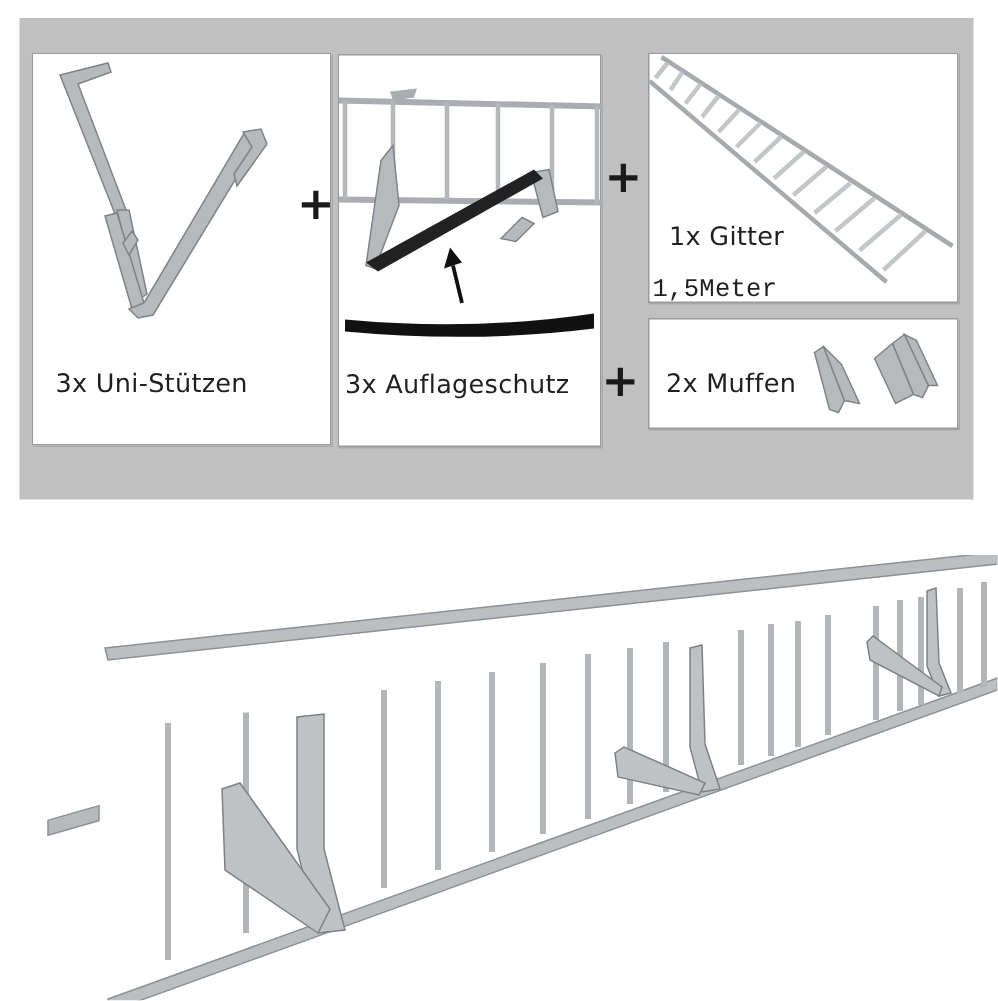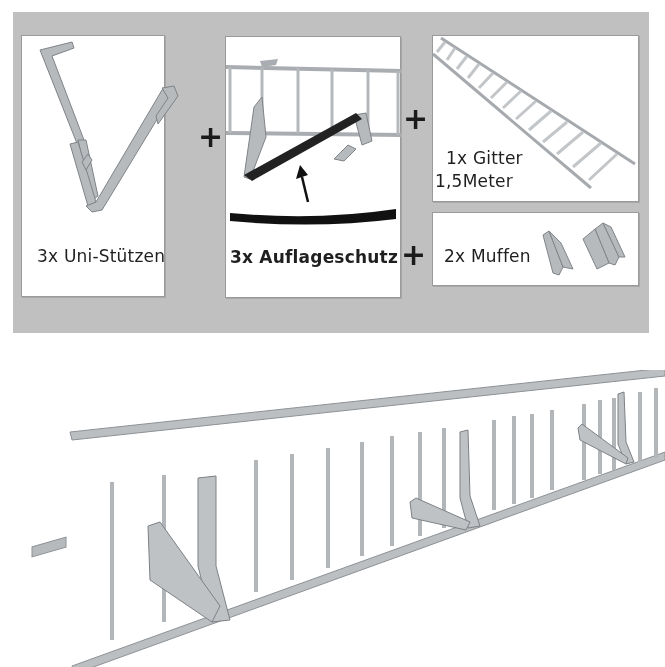--- a/index.html
+++ b/index.html
@@ -8,33 +8,33 @@
 
     .gray-box {
       position: absolute; left: 13px; top: 12px; width: 636px; height: 321px;
       background: #c0c0c0;
     }
     .panel {
       position: absolute; background: #ffffff;
       border: 1px solid #9a9a9a;
       box-shadow: 1px 1px 0 #a8a8a8;
     }
-    .p1 { left: 21px; top: 35px; width: 144px; height: 262px; }
-    .p2 { left: 225px; top: 36px; width: 176px; height: 262px; font-weight: bold; }
+    .p1 { left: 21px; top: 35px; width: 200px; height: 262px; }
+    .p2 { left: 225px; top: 36px; width: 176px; height: 262px; }
     .p3 { left: 432px; top: 35px; width: 207px; height: 167px; }
     .p4 { left: 432px; top: 212px; width: 207px; height: 74px; }
 
     .label {
       position: absolute; font-size: 17px; letter-spacing: 0.2px; white-space: nowrap;
       color: #1f1f1f;
     }
     .p1 .label { left: 15px; top: 210px; }
     .p2 .label { left: 4px; top: 210px; }
     .p3 .label1 { left: 13px; top: 112px; }
-    .p3 .label2 { left: 2px; top: 135px; }
+    .p3 .label2 { left: 2px; top: 148px; font-family: Liberation Mono, monospace; }
     .p4 .label { left: 11px; top: 33px; }
 
     .plus {
       position: absolute; font-size: 30px; font-weight: bold; color: #1a1a1a;
       line-height: 1; font-family: "DejaVu Sans", sans-serif;
     }
     .plus1 { left: 198px; top: 122px; }
     .plus2 { left: 403px; top: 104px; }
     .plus3 { left: 401px; top: 240px; }
 

